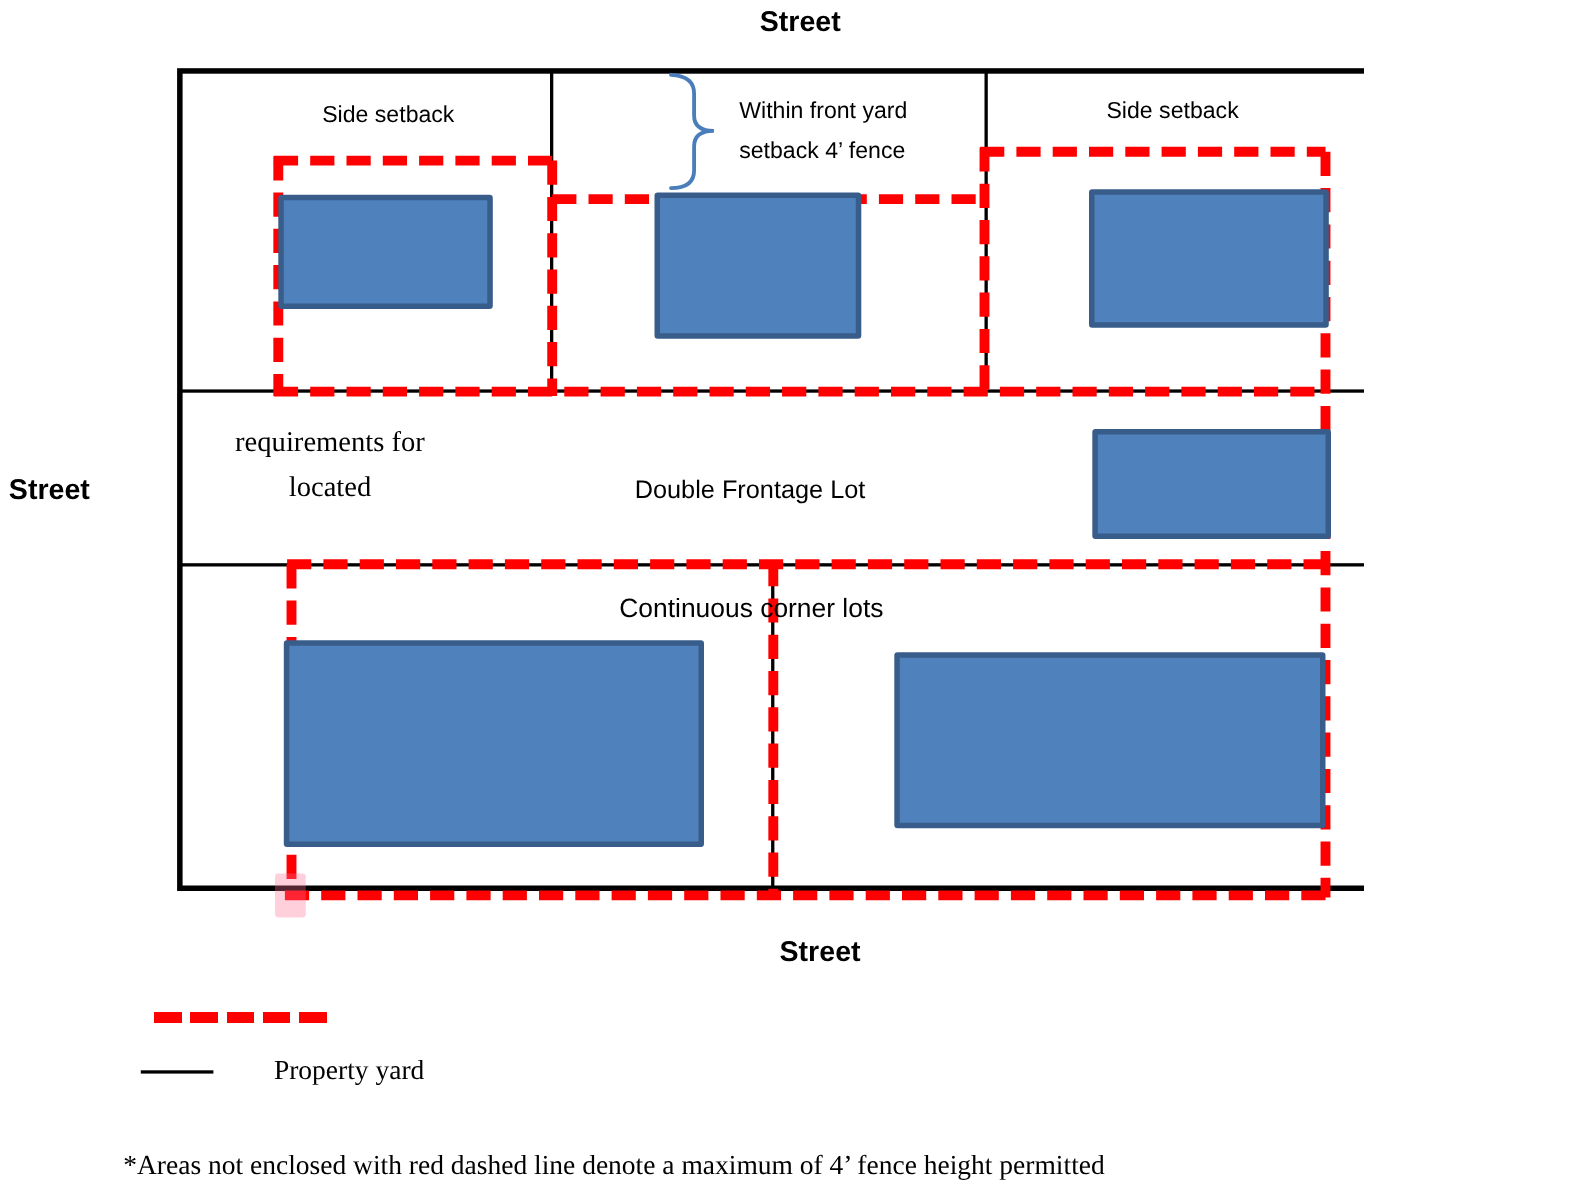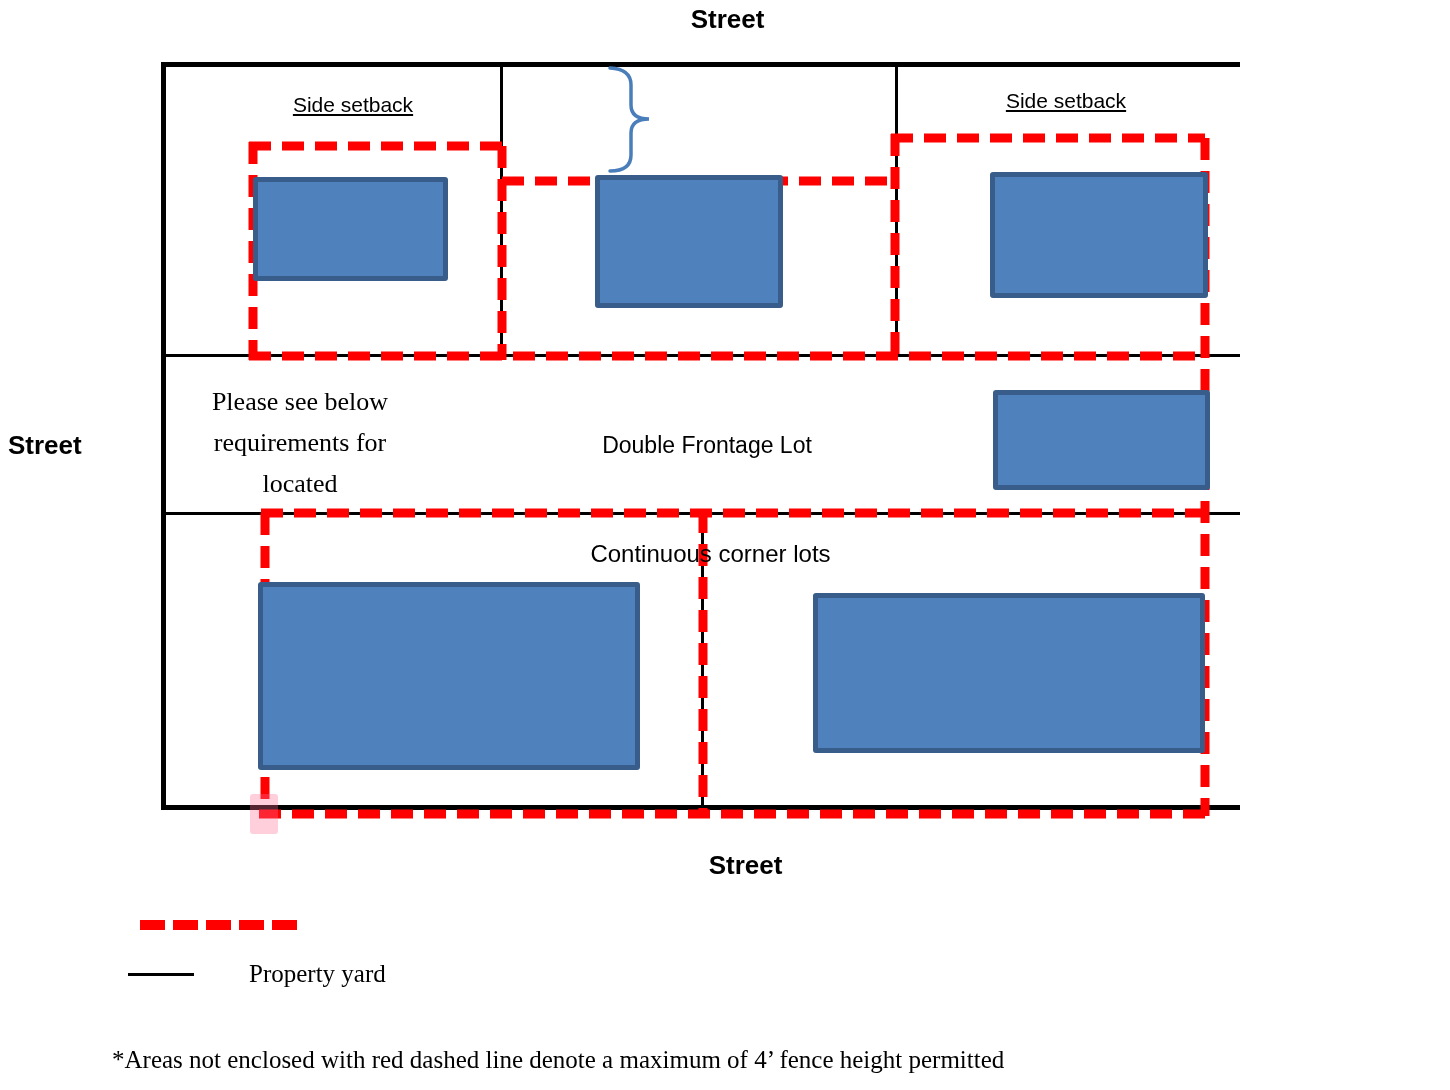--- a/index.html
+++ b/index.html
@@ -17,22 +17,22 @@
   }
   
   .pline{background:#000;}
   
   .building{
     background:#4f81bd;border:5px solid #385d8a;border-radius:3px;
     box-sizing:border-box;
   }
   
   .lot-label{font-size:21px;white-space:nowrap;}
-  .lot-label.center{text-align:center;text-decoration:underline;}
-  .big-label{font-size:23px;white-space:nowrap;text-align:center;}
+  .lot-label.center{text-align:center;}
+  .big-label{font-size:23px;white-space:nowrap;}
   
   .serif{font-family:"Liberation Serif",serif;font-size:25px;white-space:nowrap;}
   .note{
     font-family:"Liberation Serif",serif;font-size:26px;line-height:41px;
     text-align:center;white-space:nowrap;
   }
   .note span{display:block;}
   
   .legend-dash{
     height:10px;
@@ -87,27 +87,30 @@
   <div class="abs building" style="left:813px;top:593px;width:392px;height:160px;"></div>
 
   <svg width="1450" height="1090">
     <path d="M 610 68 Q 631 69 631 85 L 631 105 Q 631 119 649 119 Q 631 119 631 133 L 631 155 Q 631 171 610 171" stroke="#4a7ebb" stroke-width="3.5" fill="none" stroke-linecap="round"></path>
   </svg>
 
   <div class="abs stray" style="left:250px;top:794px;width:28px;height:40px;"></div>
 
   <div class="abs lot-label center" style="left:238px;top:93px;width:230px;">Side setback</div>
 
+  <div class="abs lot-label" style="left:672px;top:89px;">
+    <span style="display:block;">Within front yard</span>
+    <span style="display:block;margin-top:13px;">setback 4’ fence</span>
+  </div>
 
   <div class="abs lot-label center" style="left:953px;top:89px;width:226px;">Side setback</div>
 
   <div class="abs big-label" style="left:577px;top:432px;width:260px;">Double Frontage Lot</div>
 
   <div class="abs note" style="left:165px;top:381px;width:270px;">
-    <span>Please see below</span>
     <span>requirements for</span>
     <span>located</span>
   </div>
 
   <div class="abs big-label" style="left:563px;top:540px;width:295px;font-size:24px;">Continuous corner lots</div>
 
   <div class="abs legend-dash" style="left:140px;top:920px;width:158px;"></div>
 
   <div class="abs legend-line" style="left:128px;top:973px;width:66px;"></div>
   <div class="abs serif" style="left:249px;top:960px;">Property yard</div>

